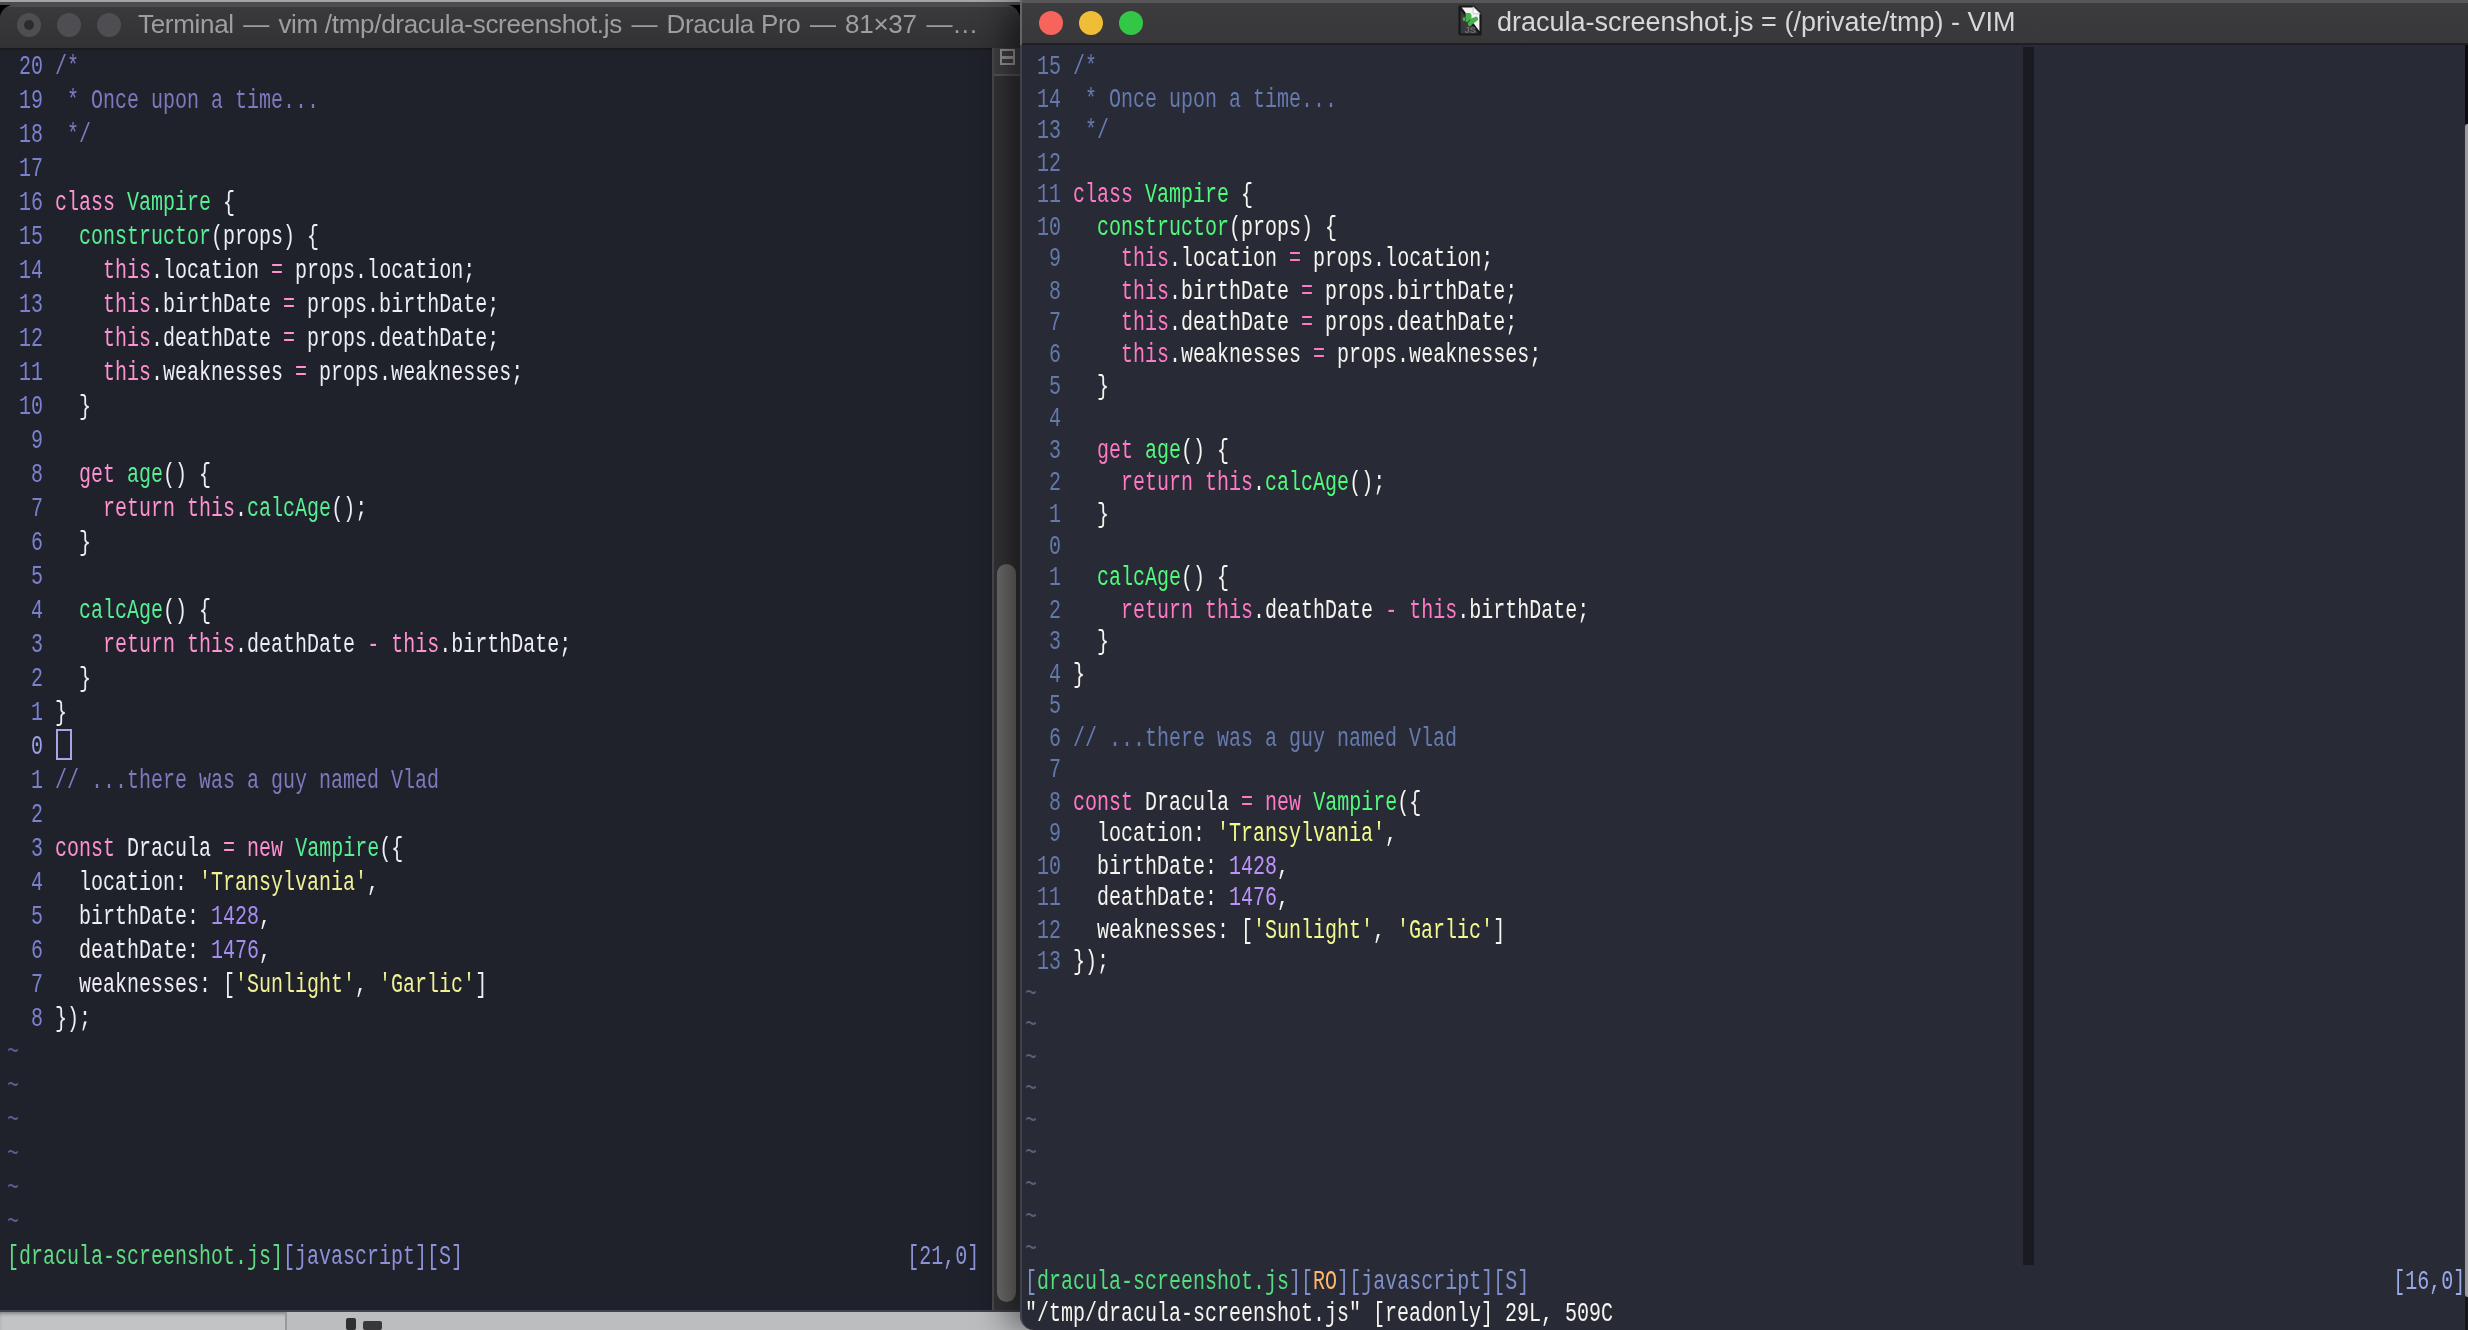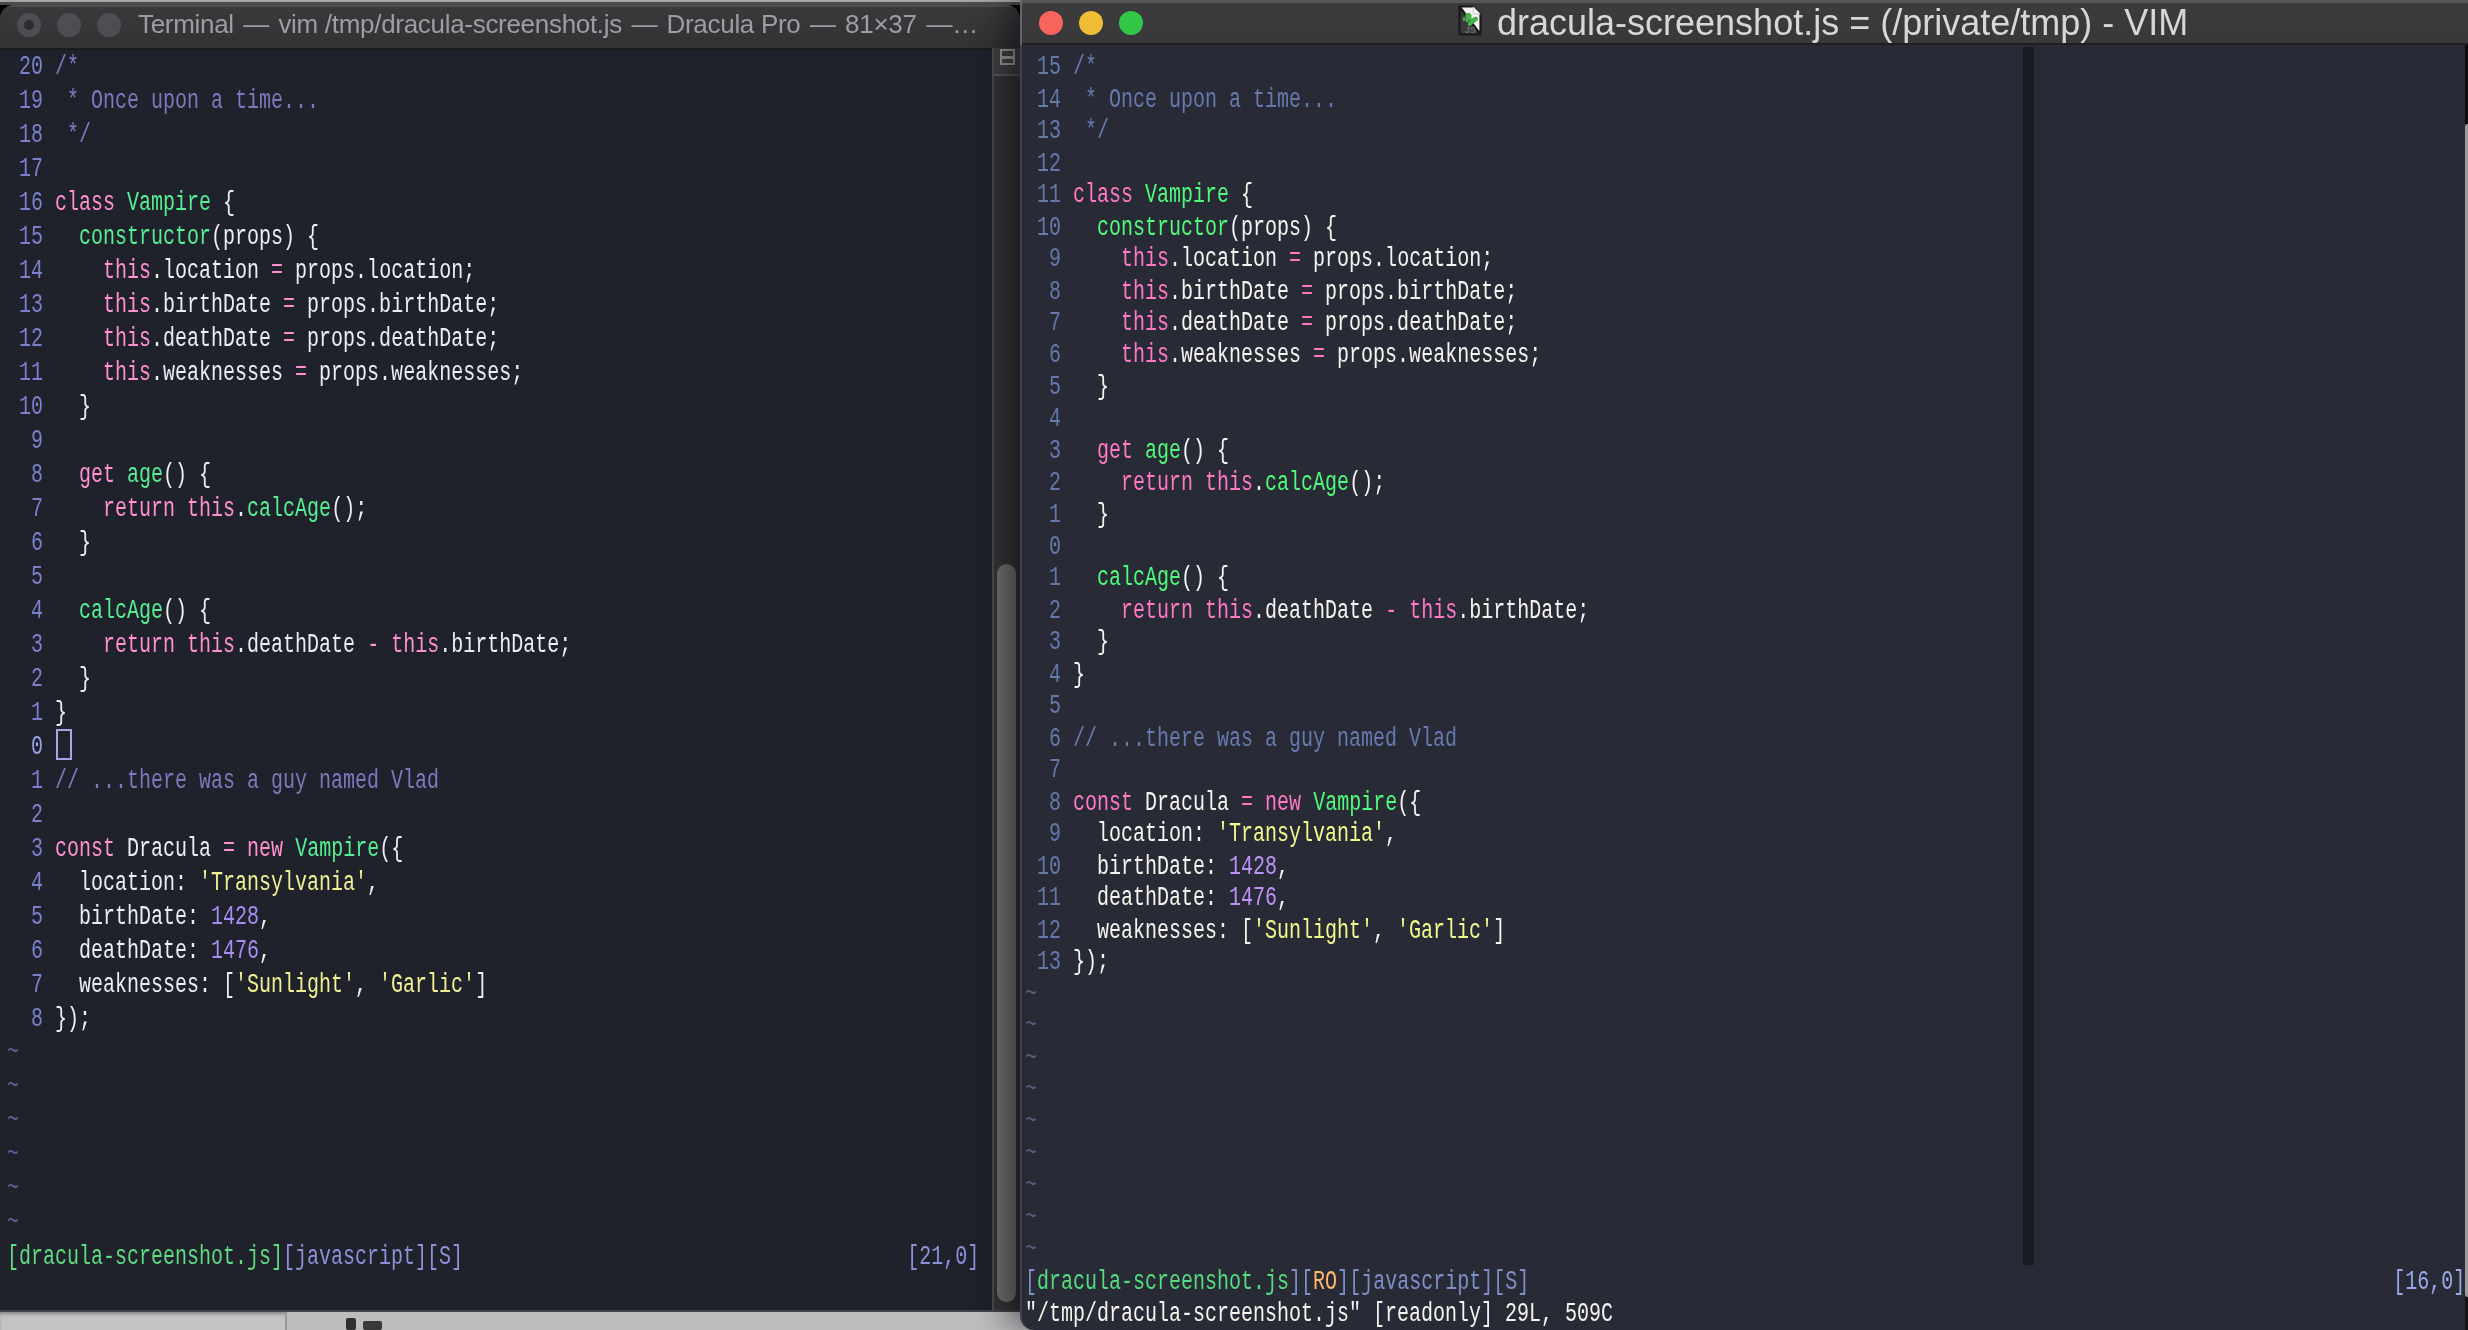--- a/index.html
+++ b/index.html
@@ -50,21 +50,21 @@
 .bmark:after{content:"";position:absolute;left:17px;top:4px;width:19px;height:9px;border-radius:2px;background:#39393b;}
 
 
 .rwin{position:absolute;left:1020px;top:0;width:1448px;height:1330px;border-bottom-left-radius:14px;background:#282a36;
  box-shadow:-16px 0 34px -4px rgba(0,0,0,0.55);border-left:2px solid #3f414c;}
 .rbar{position:absolute;left:0;top:0;width:100%;height:45px;
  background:linear-gradient(#3c3c3f,#38383b);
  box-shadow:inset 0 3px 0 #57575a, inset 0 -2px 0 #1f1f23;}
 .rt{position:absolute;top:11px;width:24px;height:24px;border-radius:50%;}
 .rtitle{position:absolute;left:475px;top:0;height:45px;line-height:45px;
- font-size:36px;color:#d7d7d9;white-space:nowrap;}
+ font-size:27px;color:#d7d7d9;white-space:nowrap;}
 .jsicon{position:absolute;left:436px;top:5px;width:18px;height:31px;}
 .rcode{position:absolute;left:3px;top:50.5px;line-height:23.5px;
  transform:scaleY(1.36);transform-origin:0 0;}
 .rcode .ln,.rcode .lncur{color:#6478ab;}
 .rcode .cm{color:#667aae;} .rcode .pk{color:#ff79c6;}
 .rcode .gr{color:#50fa7b;} .rcode .wh{color:#f5f5ef;}
 .rcode .yl{color:#f1fa8c;} .rcode .pu{color:#bd93f9;}
 .rcode .tl{color:#575f79;} .rcode .stg{color:#54dd7f;}
 .rcode .stp{color:#7f8fc7;} .rcode .org{color:#ffb86c;}
 .rcode .rul{color:#9aa9e8;}

